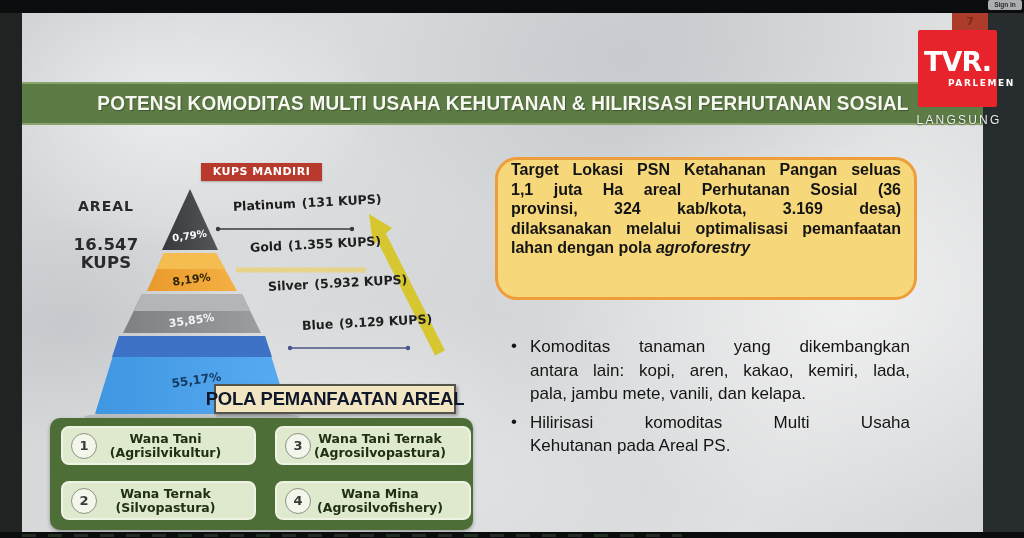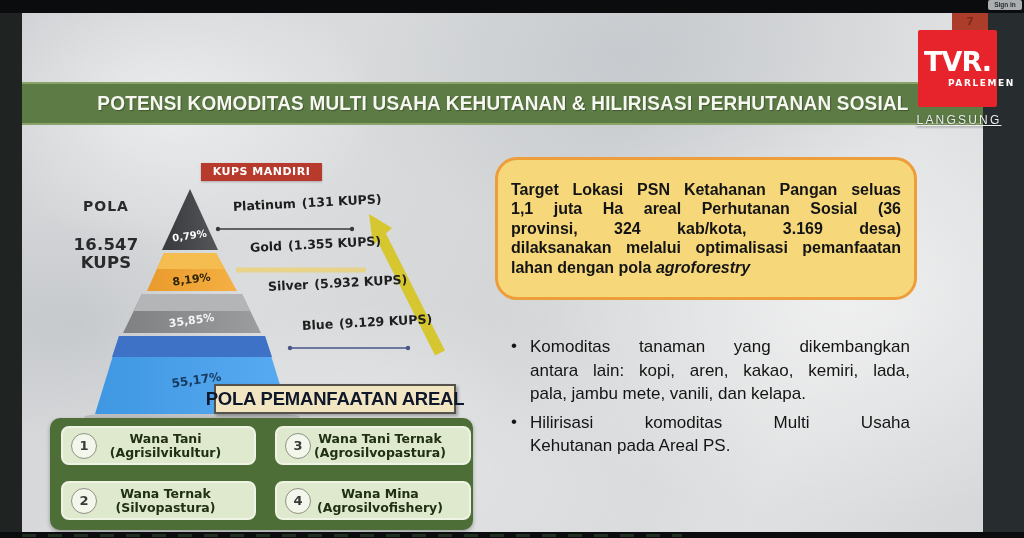--- a/index.html
+++ b/index.html
@@ -18,21 +18,21 @@
 
   
   .page-badge { position:absolute; left:952px; top:13px; width:36px; height:17px; background:#ad3d2b;
     font:700 11px/17px "DejaVu Sans",sans-serif; color:#82281a; text-align:center; z-index:4; }
   .tvr-logo { position:absolute; left:918px; top:30px; width:79px; height:77px; background:#e7242b;
     border-radius:2px; z-index:5; display:flex; flex-direction:column; align-items:center; justify-content:center; }
   .tvr-logo .big { font:800 27px/26px "DejaVu Sans",sans-serif; color:#fff; letter-spacing:-1px; }
   .tvr-logo .small { font:700 9px/10px "DejaVu Sans",sans-serif; color:#fff; letter-spacing:1.6px; margin-top:3px;padding-left:48px; }
   .live { position:absolute; left:913px; top:112px; width:92px; height:16px; text-align:center;
     font:400 12px/16px "Liberation Sans",sans-serif; color:#eceef0; letter-spacing:2.2px; z-index:5;
-    text-shadow:0 1px 2px rgba(0,0,0,.5);text-decoration:underline; }
+    text-shadow:0 1px 2px rgba(0,0,0,.5); }
 
   
   .slide { position:absolute; left:22px; top:13px; width:961px; height:519px;
     background:
       radial-gradient(ellipse 300px 200px at 15% 18%, rgba(255,255,255,.55), transparent 70%),
       radial-gradient(ellipse 420px 260px at 62% 8%, rgba(185,190,196,.45), transparent 70%),
       radial-gradient(ellipse 520px 320px at 86% 55%, rgba(255,255,255,.5), transparent 70%),
       radial-gradient(ellipse 380px 240px at 38% 88%, rgba(255,255,255,.45), transparent 70%),
       radial-gradient(ellipse 260px 160px at 5% 60%, rgba(176,180,186,.4), transparent 70%),
       linear-gradient(115deg,#cfd1d4 0%,#dadcdd 30%,#d2d4d6 55%,#dfe0e1 80%,#d5d7d9 100%);
@@ -70,21 +70,21 @@
     display:flex; align-items:center; }
   .pill-1 { left:11px;  top:8px;  width:195px; }
   .pill-3 { left:225px; top:8px;  width:196px; }
   .pill-2 { left:11px;  top:63px; width:195px; }
   .pill-4 { left:225px; top:63px; width:196px; }
   .pill .num { flex:0 0 auto; width:26px; height:26px; margin-left:8px; background:#f3f6ea; border:1px solid #8e9383;
     border-radius:50%; font:700 13px/24px "DejaVu Sans",sans-serif; color:#3a3a3a; text-align:center; }
   .pill .txt { flex:1; text-align:center; font:700 12.5px/14px "DejaVu Sans",sans-serif; color:#203013; padding-right:20px; }
 
   .target-box { position:absolute; left:473px; top:144px; width:422px; height:143px; background:#f6d87b;
-    border:3px solid #ee9d3b; border-radius:22px; display:flex; align-items:center; }
+    border:3px solid #ee9d3b; border-radius:22px; display:flex; align-items:flex-start; }
   .target-text { width:100%; padding:0 13px; font:700 16px/19.5px "Liberation Sans",sans-serif; color:#141414; }
   .jline { text-align:justify; text-align-last:justify; }
   .lline { text-align:left; }
   .target-text em { font-style:italic; }
 
   .bullets { position:absolute; left:486px; top:322px; width:402px; font:400 17px/23.5px "Liberation Sans",sans-serif; color:#141414; }
   .bullet-item { position:relative; padding-left:22px; margin-bottom:5px; }
   .bullet-item::before { content:"\2022"; position:absolute; left:3px; top:-1px; font-size:17px; color:#141414; }
 
   .watermark { position:absolute; left:368px; top:392px; width:340px; height:36px;
@@ -105,21 +105,21 @@
 
   <div class="slide">
 
     <div class="title-banner">
       <span class="t">POTENSI KOMODITAS MULTI USAHA KEHUTANAN &amp; HILIRISASI PERHUTANAN SOSIAL</span>
     </div>
 
     <div class="kups-badge">KUPS MANDIRI</div>
 
     <div class="total">
-      <div class="l1">POLA</div>
+      <div class="l1">AREAL</div>
       <div class="l2">16.547 KUPS</div>
     </div>
 
     <svg class="pyr-svg" viewBox="0 0 480 300">
       <defs>
         <linearGradient id="gPlat" x1="0" y1="0" x2="1" y2="0">
           <stop offset="0" stop-color="#38393c"></stop>
             <stop offset="1" stop-color="#54565a"></stop>
         </linearGradient>
         <linearGradient id="gGold" x1="0" y1="0" x2="1" y2="0">

